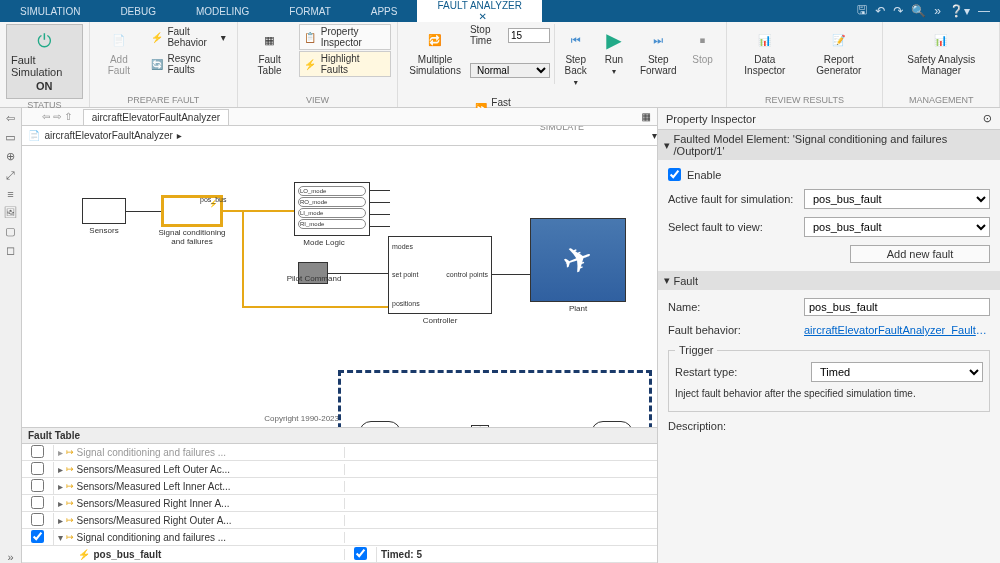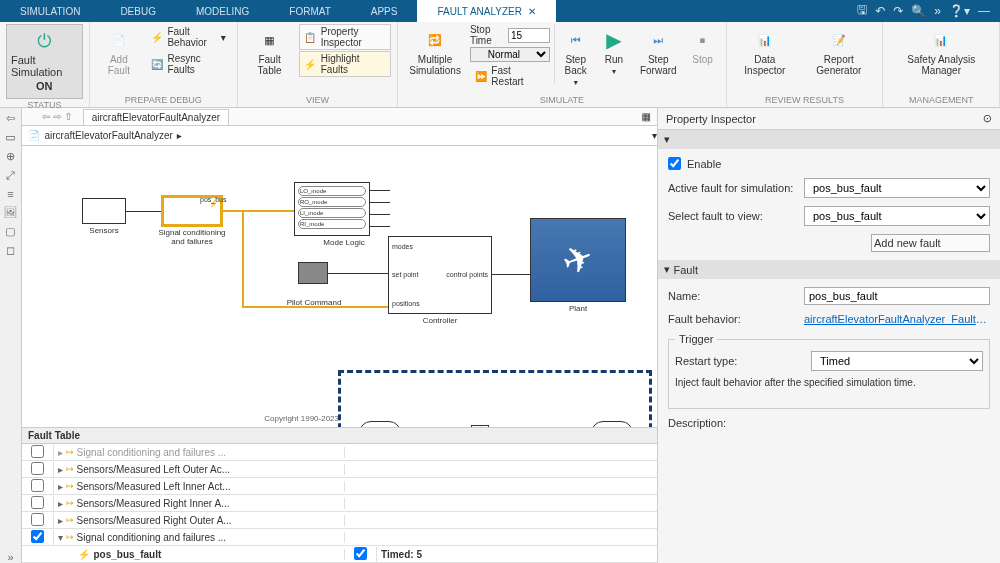--- a/index.html
+++ b/index.html
@@ -1,40 +1,40 @@
 <!DOCTYPE html>
 <html><head>
 <meta charset="utf-8">
 <style>
 * { box-sizing: border-box; margin: 0; padding: 0; font-family: "Segoe UI", Arial, sans-serif; }
 body { width: 1000px; height: 563px; overflow: hidden; background: #fff; font-size: 11px; color: #333; }
 
 
 .tab-bar { background: #0f5b8c; height: 22px; display: flex; align-items: stretch; }
 .tab-bar .tab { padding: 0 20px; color: #d0e0ee; display: flex; align-items: center; font-size: 10px; cursor: pointer; }
-.tab-bar .tab.active { background: #fff; color: #0f5b8c; }
+.tab-bar .tab.active { background: #fff; color: #0f5b8c; flex-direction: column; }
 .tab-bar .tab .tab-close { margin-left: 6px; color: #0f5b8c; font-size: 10px; }
 .tab-bar .spacer { flex: 1; }
 .tab-bar .right-controls { display: flex; align-items: center; gap: 8px; padding-right: 10px; color: #d0e0ee; }
 .tab-bar .right-controls span { cursor: pointer; font-size: 12px; }
 
 
 .ribbon { background: #f5f5f5; border-bottom: 1px solid #ccc; height: 86px; display: flex; }
 .ribbon-group { border-right: 1px solid #ddd; padding: 2px 6px; display: flex; flex-direction: column; justify-content: space-between; }
 .ribbon-group-content { display: flex; gap: 4px; align-items: flex-start; flex: 1; }
 .ribbon-group-label { text-align: center; font-size: 9px; color: #888; padding-top: 1px; }
 .ribbon-btn { display: flex; flex-direction: column; align-items: center; gap: 2px; padding: 3px 4px; cursor: pointer; border: 1px solid transparent; }
 .ribbon-btn .icon { width: 24px; height: 24px; display: flex; align-items: center; justify-content: center; }
 .ribbon-btn .label { font-size: 10px; text-align: center; line-height: 1.1; }
 .ribbon-stack { display: flex; flex-direction: column; gap: 1px; }
 .ribbon-inline-btn { display: flex; align-items: center; gap: 4px; padding: 1px 4px; font-size: 10px; cursor: pointer; border: 1px solid transparent; }
 .ribbon-inline-btn.boxed { border: 1px solid #ccc; background: #fafafa; }
 .ribbon-inline-row { display: flex; align-items: center; gap: 3px; font-size: 10px; }
 .ribbon-input { width: 42px; font-size: 10px; padding: 1px 2px; border: 1px solid #aaa; }
-.ribbon-select { width: 80px; font-size: 10px; padding: 0 2px; border: 1px solid #aaa; text-align: center; }
+.ribbon-select { width: 80px; font-size: 10px; padding: 0 2px; border: 1px solid #aaa; }
 
 .fault-sim-btn { background: #e0e0e0; border: 1px solid #bbb; padding: 6px 4px; display: flex; flex-direction: column; align-items: center; gap: 2px; cursor: pointer; }
 .fault-sim-btn .power-icon { color: #2a8; font-size: 18px; }
 
 
 .main { display: flex; height: calc(563px - 22px - 86px); }
 .left-toolbar { width: 22px; background: #f0f0f0; border-right: 1px solid #ccc; display: flex; flex-direction: column; gap: 6px; padding-top: 4px; align-items: center; }
 .left-toolbar span { font-size: 11px; color: #666; cursor: pointer; }
 .center { flex: 1; display: flex; flex-direction: column; border-right: 1px solid #ccc; overflow: hidden; }
 .right-panel { width: 342px; background: #f5f5f5; display: flex; flex-direction: column; }
@@ -73,21 +73,21 @@
 .ft-row .port-icon { color: #e6a817; font-size: 9px; }
 
 
 .pi-header { padding: 4px 8px; font-size: 11px; border-bottom: 1px solid #ccc; display: flex; justify-content: space-between; align-items: center; }
 .pi-section-header { background: #e0e0e0; padding: 3px 6px; font-size: 11px; display: flex; align-items: center; gap: 4px; }
 .pi-body { padding: 8px 10px; display: flex; flex-direction: column; gap: 8px; font-size: 11px; }
 .pi-row { display: flex; align-items: center; gap: 6px; }
 .pi-row label { width: 130px; }
 .pi-row .pi-field { flex: 1; }
 .pi-row select, .pi-row input[type=text], .pi-row textarea { width: 100%; font-size: 11px; padding: 2px 4px; border: 1px solid #aaa; background: #fff; }
-.pi-wide-btn { width: 119px; margin-left: auto; font-size: 11px; padding: 2px; border: 1px solid #aaa; background: #fafafa; cursor: pointer; }
+.pi-wide-btn { width: 140px; margin-left: auto; font-size: 11px; padding: 2px; text-align: center; border: 1px solid #aaa; background: #fafafa; cursor: pointer; }
 .pi-link { color: #0066cc; text-decoration: underline; cursor: pointer; overflow: hidden; text-overflow: ellipsis; white-space: nowrap; }
 fieldset.trigger { border: 1px solid #ccc; padding: 6px; }
 fieldset.trigger legend { font-size: 11px; padding: 0 4px; }
 .ribbon-btn.disabled { opacity: 0.5; }
 </style>
 </head>
 <body>
 
 <div class="tab-bar">
   <div class="tab">SIMULATION</div>
@@ -134,21 +134,21 @@
         <div class="ribbon-inline-btn">
           <span>⚡</span>
           <span>Fault Behavior</span> ▾
         </div>
         <div class="ribbon-inline-btn">
           <span>🔄</span>
           <span>Resync Faults</span>
         </div>
       </div>
     </div>
-    <div class="ribbon-group-label">PREPARE DEBUG</div>
+    <div class="ribbon-group-label">PREPARE FAULT</div>
   </div>
 
   <div class="ribbon-group">
     <div class="ribbon-group-content">
       <div class="ribbon-btn">
         <span class="icon">▦</span>
         <span class="label">Fault Table</span>
       </div>
       <div class="ribbon-stack">
         <div class="ribbon-inline-btn boxed">
@@ -163,21 +163,21 @@
     </div>
     <div class="ribbon-group-label">VIEW</div>
   </div>
 
   <div class="ribbon-group" style="flex:1.4">
     <div class="ribbon-group-content">
       <div class="ribbon-btn">
         <span class="icon">🔁</span>
         <span class="label">Multiple Simulations</span>
       </div>
-      <div class="ribbon-stack" style="gap:1px">
+      <div class="ribbon-stack" style="gap:17px">
         <div class="ribbon-inline-row">
           <span>Stop Time</span>
           <input class="ribbon-input" value="15" style="">
         </div>
         <select class="ribbon-select">
           <option>Normal</option>
         </select>
         <div class="ribbon-inline-btn">
           <span>⏩</span>
           <span>Fast Restart</span>
@@ -274,29 +274,29 @@
       <div style="position:absolute;left:178px;top:50px;font-size:7px">pos_bus</div>
 
       <div class="wire highlight" style="left:200px;top:64px;width:72px"></div>
 
       <div class="block" style="left:272px;top:36px;width:76px;height:54px;font-size:6px;text-align:left;padding:2px">
         <div style="border:1px solid #888;border-radius:6px;padding:1px;margin:1px">LO_mode</div>
         <div style="border:1px solid #888;border-radius:6px;padding:1px;margin:1px">RO_mode</div>
         <div style="border:1px solid #888;border-radius:6px;padding:1px;margin:1px">LI_mode</div>
         <div style="border:1px solid #888;border-radius:6px;padding:1px;margin:1px">RI_mode</div>
       </div>
-      <div class="block-label" style="left:284px;top:92px;width:76px">Mode Logic</div>
+      <div class="block-label" style="left:264px;top:92px;width:76px">Mode Logic</div>
 
       <div class="wire" style="left:348px;top:44px;width:20px;height:1px"></div>
       <div class="wire" style="left:348px;top:56px;width:20px;height:1px"></div>
       <div class="wire" style="left:348px;top:68px;width:20px;height:1px"></div>
       <div class="wire" style="left:348px;top:80px;width:20px;height:1px"></div>
 
       <div class="block" style="left:276px;top:116px;width:30px;height:22px;background:#888"></div>
-      <div class="block-label" style="left:262px;top:152px;width:60px">Pilot Command</div>
+      <div class="block-label" style="left:262px;top:128px;width:60px">Pilot Command</div>
       <div class="wire" style="left:306px;top:127px;width:60px;height:1px"></div>
 
       <div class="block" style="left:366px;top:90px;width:104px;height:78px;font-size:7px">
         <span style="position:absolute;left:3px;top:6px">modes</span>
         <span style="position:absolute;left:3px;top:34px">set point</span>
         <span style="position:absolute;left:3px;bottom:6px">positions</span>
         <span style="position:absolute;right:3px;top:34px">control points</span>
       </div>
       <div class="block-label" style="left:366px;top:170px;width:104px">Controller</div>
 
@@ -390,20 +390,21 @@
     </div>
   </div>
 
   <div class="right-panel">
     <div class="pi-header">
       <span>Property Inspector</span>
       <span>⊙</span>
     </div>
     <div class="pi-section-header">
       <span>▾</span>
+      <span>Faulted Model Element: 'Signal conditioning and failures /Outport/1'</span>
     </div>
     <div class="pi-body">
       <div class="pi-row">
         <input type="checkbox" checked="" style="">
         <span>Enable</span>
       </div>
       <div class="pi-row">
         <label>Active fault for simulation:</label>
         <div class="pi-field"><select><option>pos_bus_fault</option></select></div>
       </div>
@@ -427,20 +428,20 @@
       <div class="pi-row">
         <label>Fault behavior:</label>
         <div class="pi-field pi-link">aircraftElevatorFaultAnalyzer_FaultModel/pos_bus_fault</div>
       </div>
       <fieldset class="trigger">
         <legend>Trigger</legend>
         <div class="pi-row" style="margin-bottom:6px">
           <label>Restart type:</label>
           <div class="pi-field"><select><option>Timed</option></select></div>
         </div>
-        <div style="font-size:10px;margin-bottom:14px">Inject fault behavior after the specified simulation time.</div>
+        <div style="font-size:10px;margin-bottom:6px">Inject fault behavior after the specified simulation time.</div>
       </fieldset>
       <div class="pi-row" style="align-items:center">
         <label>Description:</label>
       </div>
     </div>
   </div>
 </div>
 
 </body></html>

